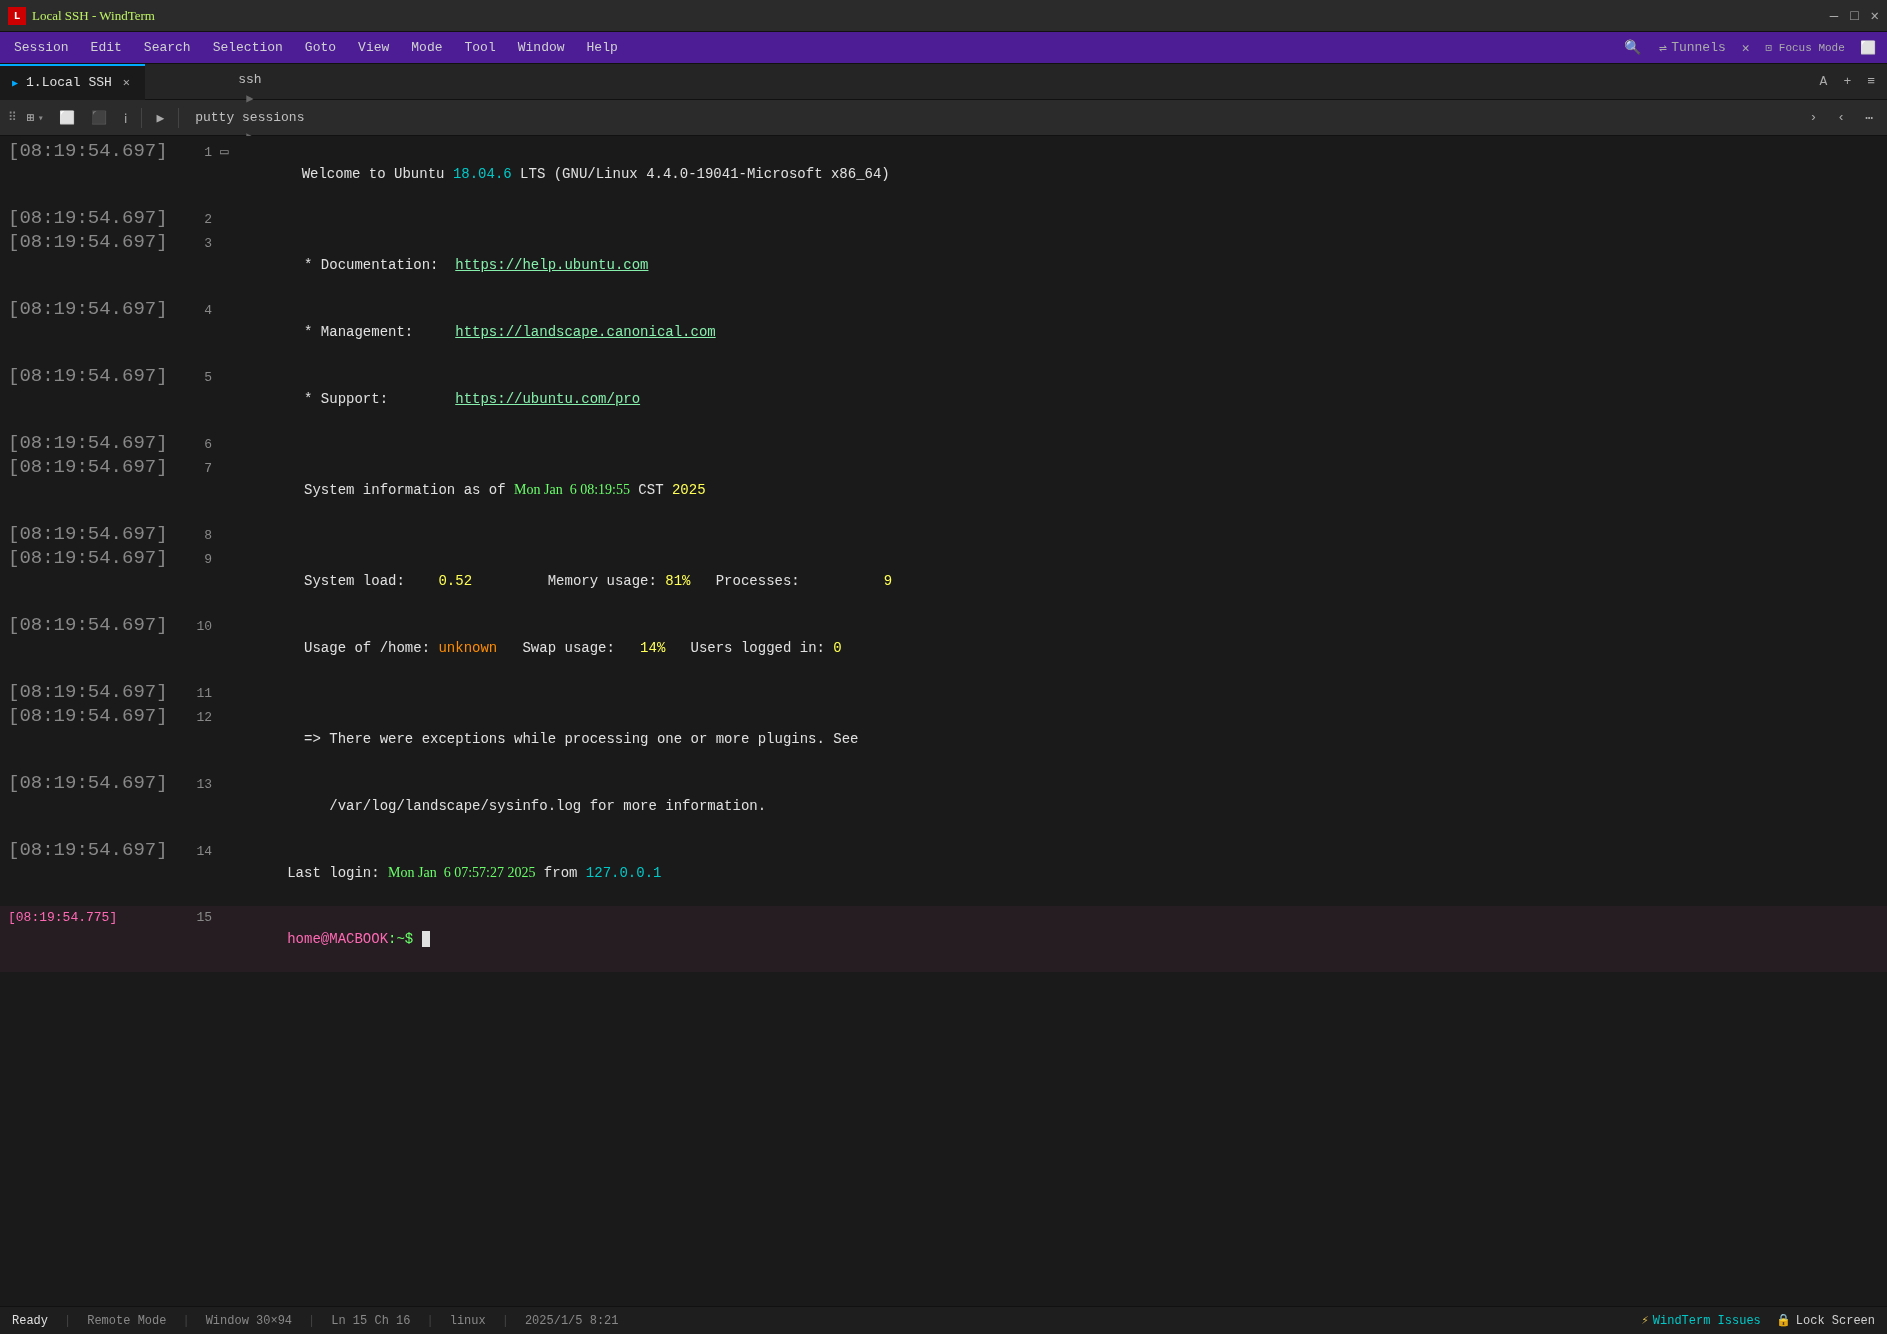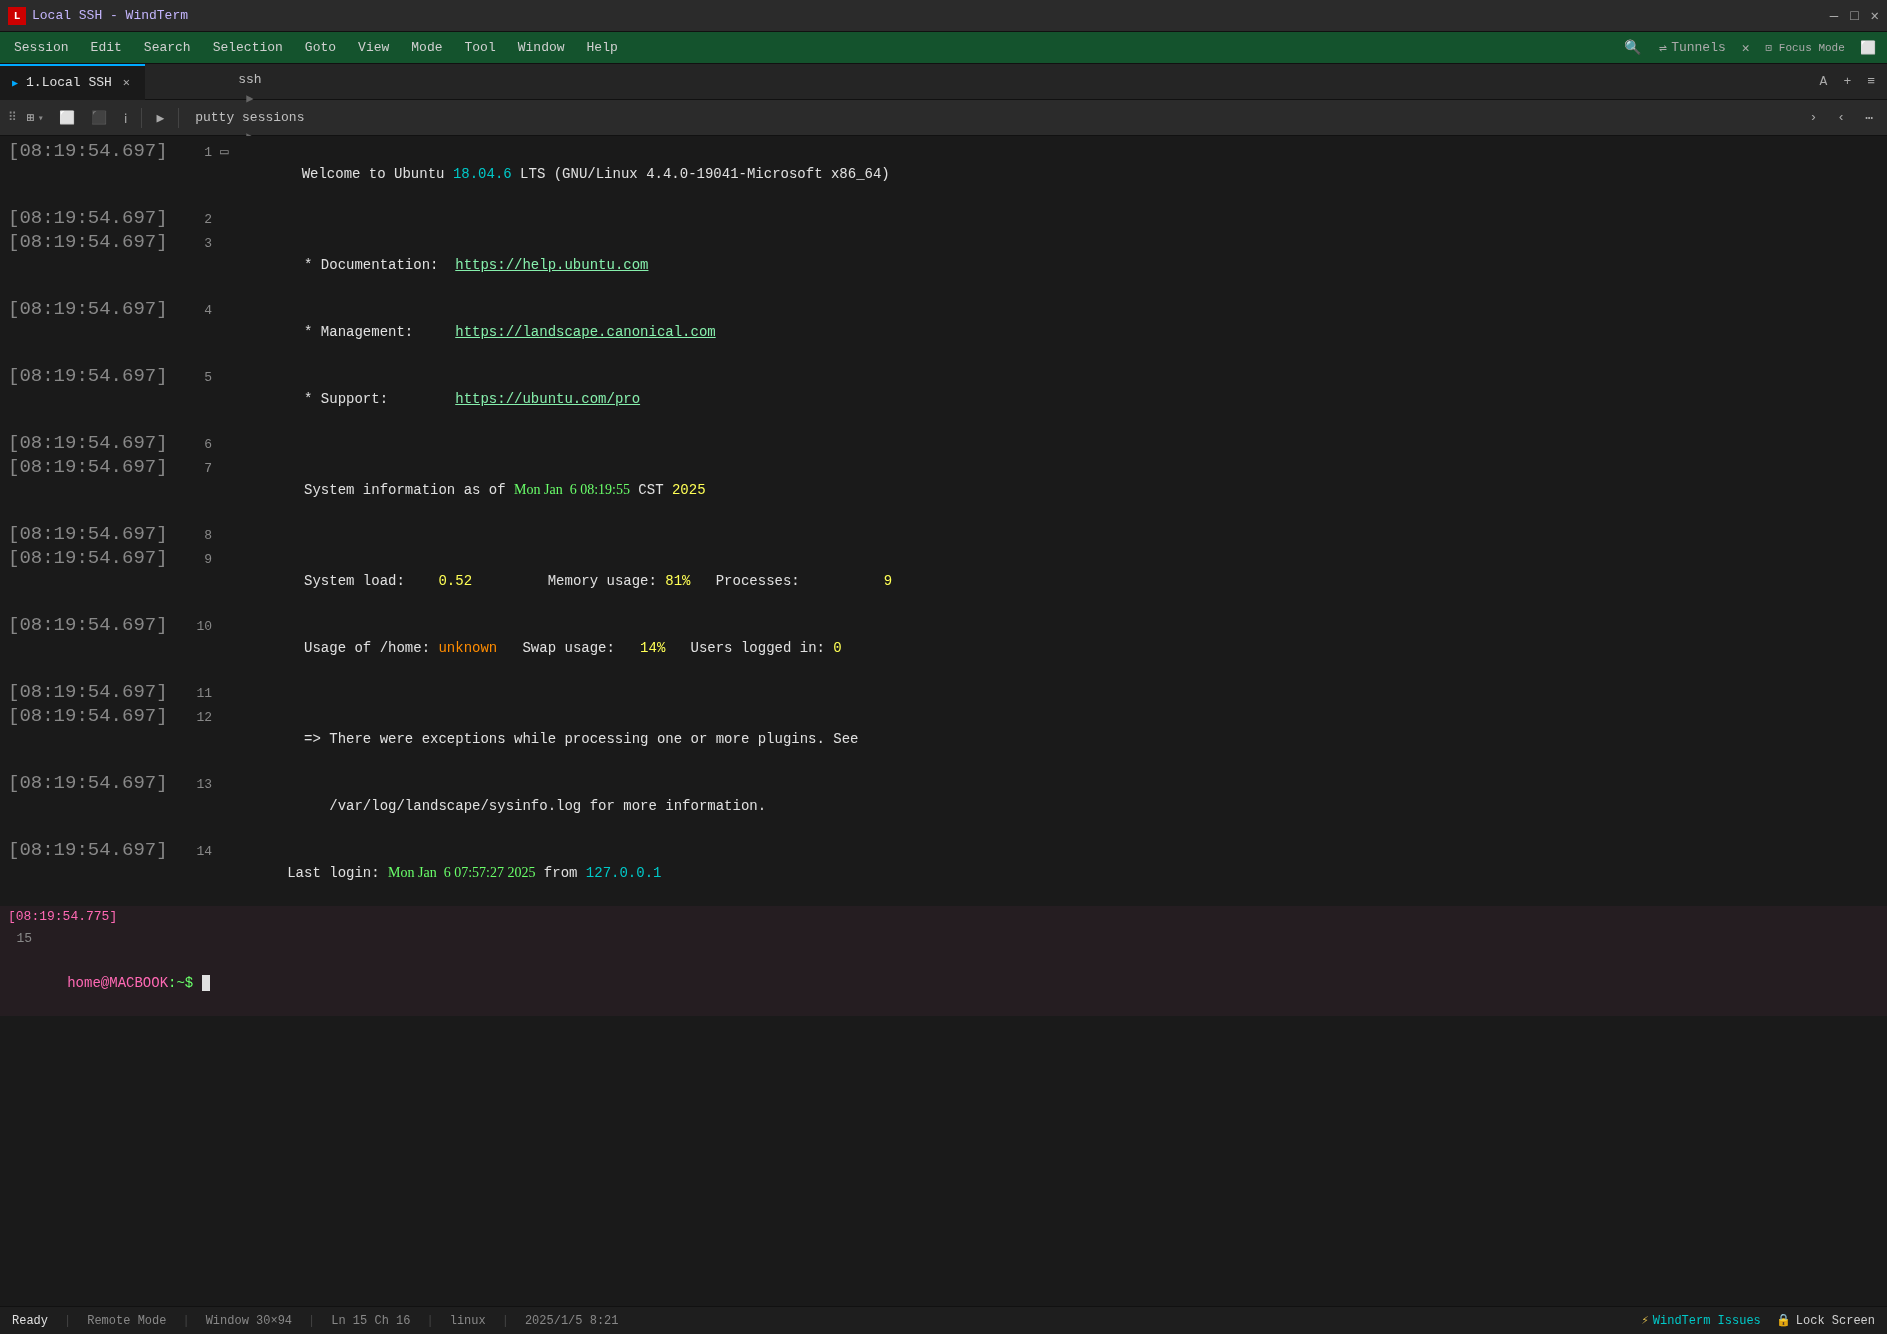--- a/index.html
+++ b/index.html
@@ -33,37 +33,38 @@
       background: #cc0000;
       display: flex;
       align-items: center;
       justify-content: center;
       font-size: 11px;
       font-weight: bold;
       color: white;
     }
     #title-text {
       font-size: 13px;
-      color: #c4b5fd;
+      color: #bef264;
+      font-family: Liberation Serif, serif;
     }
     #title-bar-right {
       display: flex;
       align-items: center;
       gap: 12px;
     }
     .title-btn {
       font-size: 14px;
       color: #aaa;
       cursor: pointer;
     }
 
     
     #menu-bar {
       height: 32px;
-      background: #14532d;
+      background: #4c1d95;
       display: flex;
       align-items: center;
       padding: 0 4px;
       border-bottom: 1px solid #111;
       gap: 2px;
     }
     .menu-item {
       padding: 4px 10px;
       font-size: 13px;
       color: #d0d0d0;
@@ -498,21 +499,21 @@
     </div>
 
     <div class="term-line">
       <span class="timestamp">[08:19:54.697]</span>
       <span class="line-num">14</span>
       <span class="line-content">
         <span class="c-white">Last login: </span><span class="c-green">Mon Jan  6 07:57:27 2025</span><span class="c-white"> from </span><span class="c-cyan">127.0.0.1</span>
       </span>
     </div>
 
-    <div class="term-line" style="background: rgba(255,105,180,0.05); flex-direction: column;">
+    <div class="term-line" style="background: rgba(255,105,180,0.05);">
       <span class="timestamp-active">[08:19:54.775]</span>
       <span class="line-num">15</span>
       <span class="line-content">
         <span class="c-prompt-user">home@MACBOOK</span><span class="c-prompt-dollar">:~$</span><span class="c-white"> </span><span style="display:inline-block;width:8px;height:16px;background:#e0e0e0;vertical-align:text-bottom;"></span>
       </span>
     </div>
 
   </div>
 </div>
 

